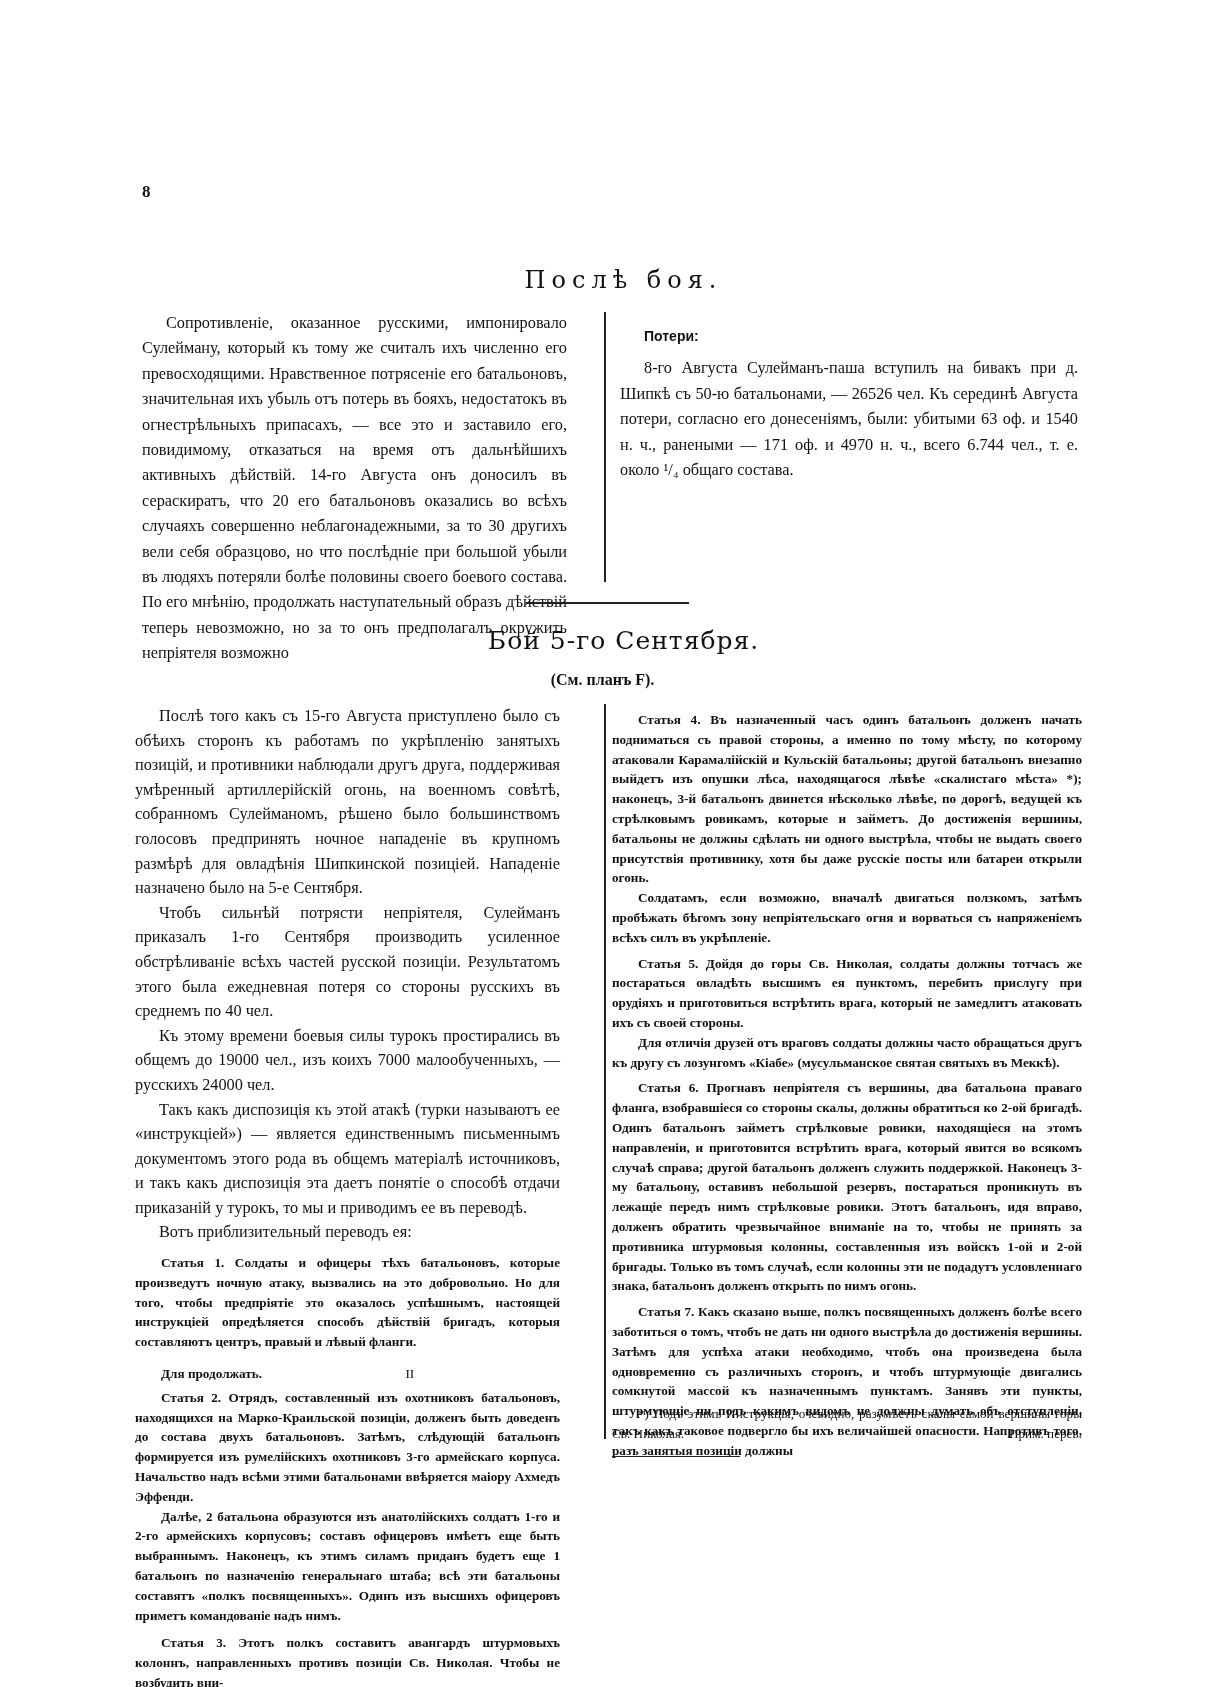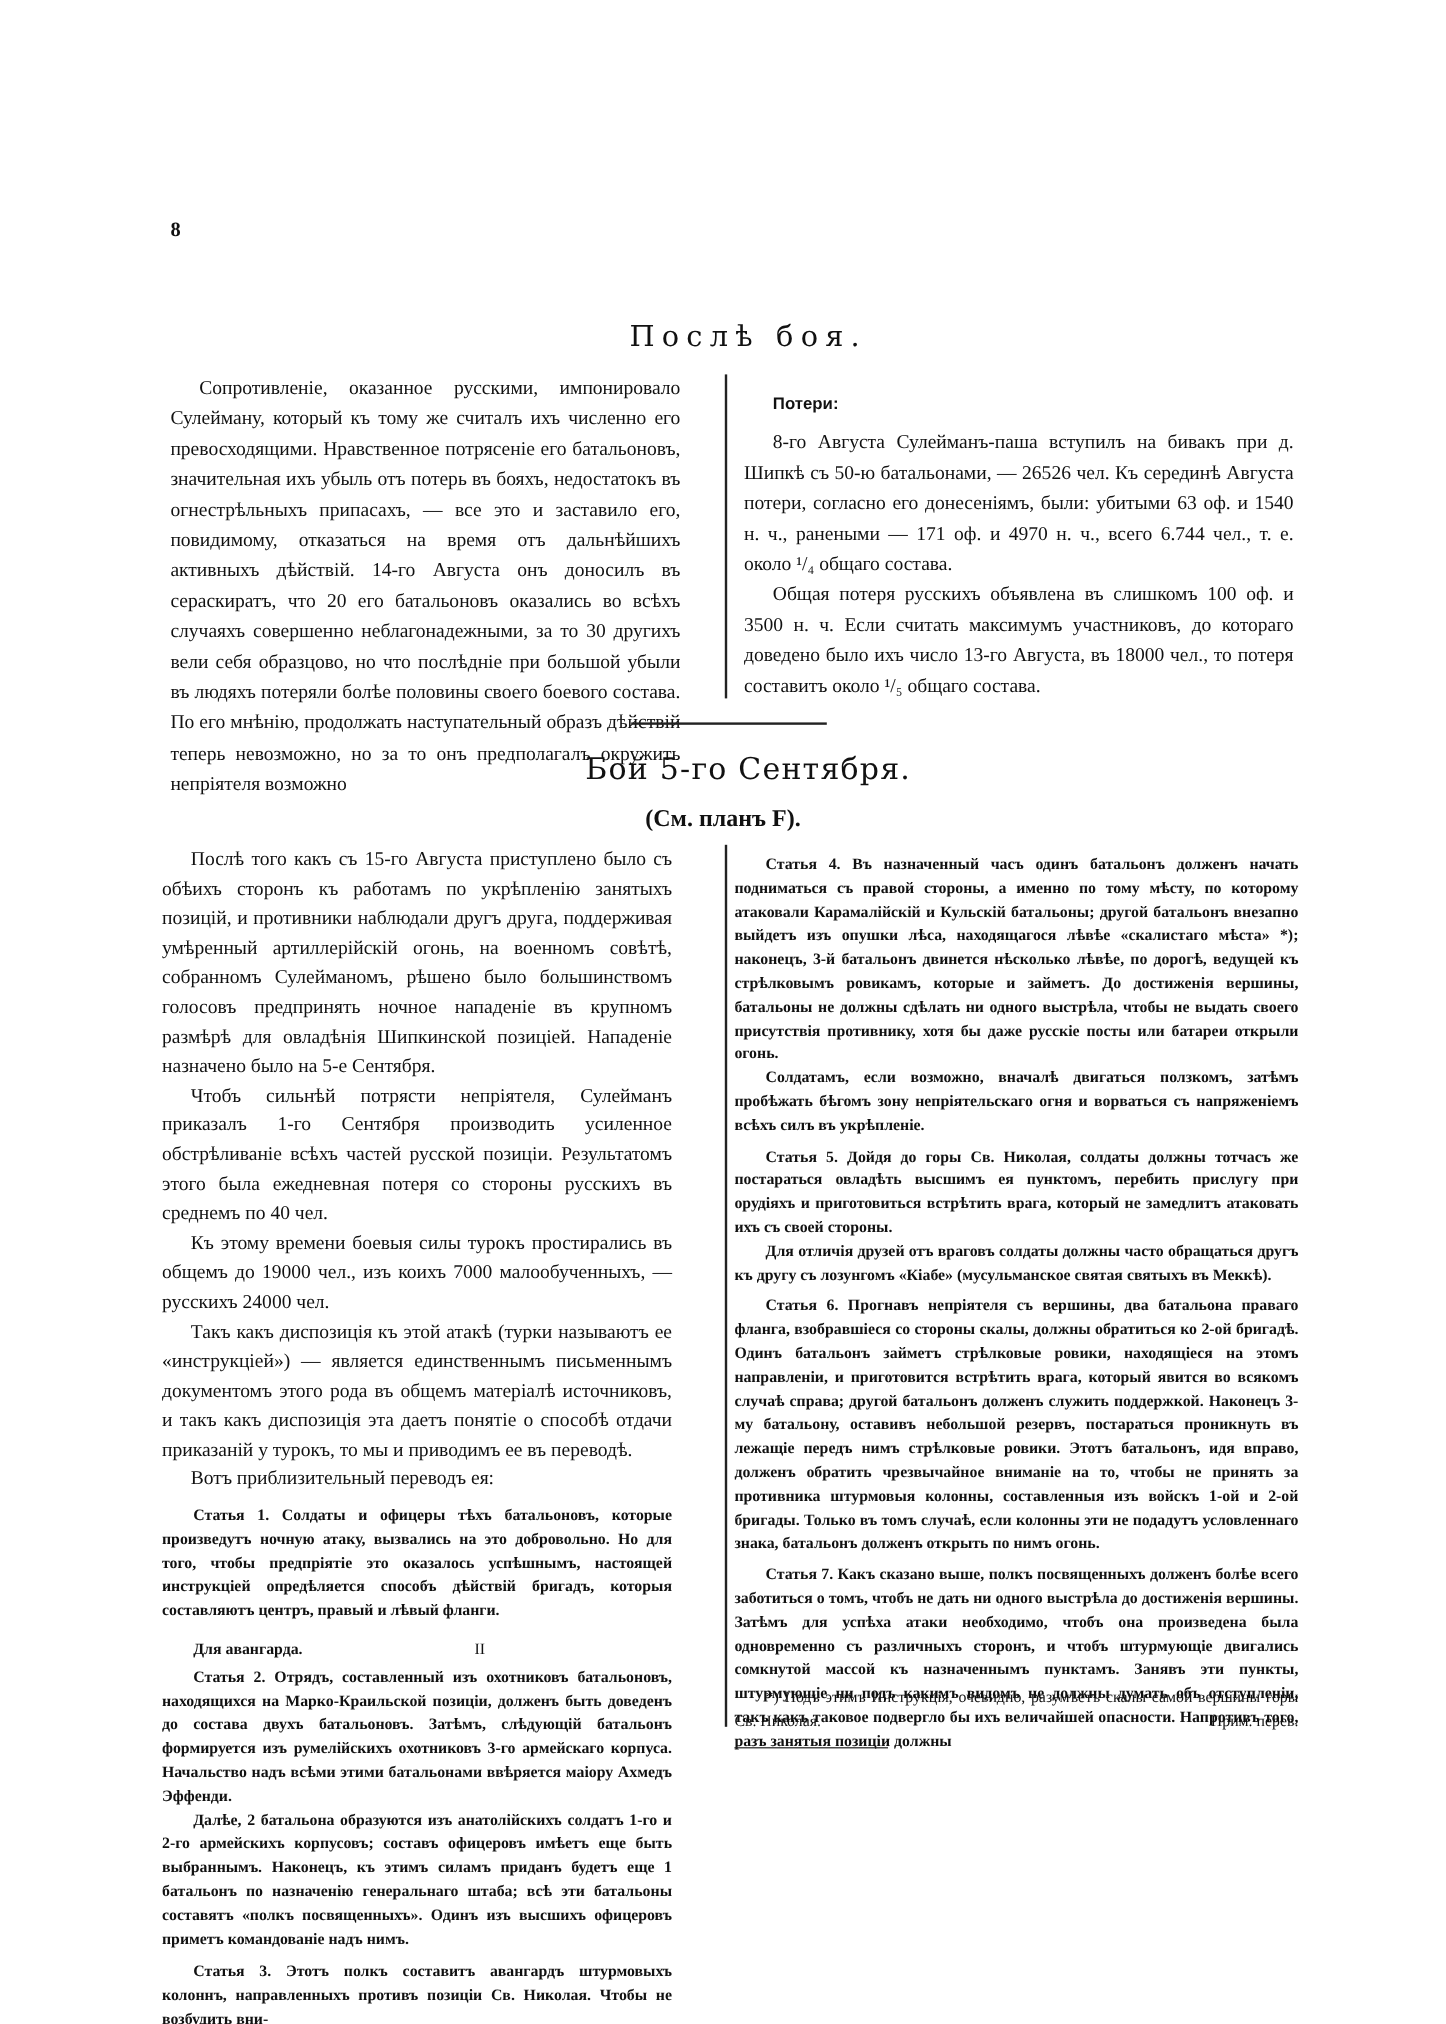--- a/index.html
+++ b/index.html
@@ -15,21 +15,21 @@
     .section-title {
       position: absolute; left: 0; width: 1205px; text-align: center;
       font-family: "DejaVu Serif", serif; font-weight: normal;
       letter-spacing: 1px;
       padding-left: 21px;
     }
     .title-1 { top: 266px; font-size: 24px; letter-spacing: 6px; }
     .title-2 { top: 626px; font-size: 25px; }
     .subtitle {
       position: absolute; left: 0; width: 1205px; text-align: center; top: 671px;
-      font-family: "Liberation Serif", serif; font-weight: bold; font-size: 20px;
+      font-family: "Liberation Serif", serif; font-weight: bold; font-size: 16px;
     }
     .col {
       position: absolute; text-align: justify;
       font-family: "Liberation Serif", serif;
     }
     .col p { margin: 0; text-indent: 24px; }
     .col-a { left: 142px; top: 310px; width: 425px; font-size: 16.3px; line-height: 25.4px; }
     .col-b { left: 620px; top: 310px; width: 458px; font-size: 16.3px; line-height: 25.4px; }
     .col-b .heading {
       text-indent: 24px; font-family: "Liberation Sans", sans-serif;
@@ -76,39 +76,38 @@
 
   <div class="col col-a">
     <p>Сопротивленіе, оказанное русскими, импонировало Сулейману, который къ тому же считалъ ихъ численно его превосходящими. Нравственное потрясеніе его батальоновъ, значительная ихъ убыль отъ потерь въ бояхъ, недостатокъ въ огнестрѣльныхъ припасахъ, — все это и заставило его, повидимому, отказаться на время отъ дальнѣйшихъ активныхъ дѣйствій. 14-го Августа онъ доносилъ въ сераскиратъ, что 20 его батальоновъ оказались во всѣхъ случаяхъ совершенно неблагонадежными, за то 30 другихъ вели себя образцово, но что послѣдніе при большой убыли въ людяхъ потеряли болѣе половины своего боевого состава. По его мнѣнію, продолжать наступательный образъ дѣйствій теперь невозможно, но за то онъ предполагалъ окружить непріятеля возможно</p>
   </div>
 
   <div class="divider-v1"></div>
 
   <div class="col col-b">
     <p class="heading">Потери:</p>
     <p>8-го Августа Сулейманъ-паша вступилъ на бивакъ при д. Шипкѣ съ 50-ю батальонами, — 26526 чел. Къ серединѣ Августа потери, согласно его донесеніямъ, были: убитыми 63 оф. и 1540 н. ч., ранеными — 171 оф. и 4970 н. ч., всего 6.744 чел., т. е. около ¹/₄ общаго состава.</p>
-    <p>Общая потеря русскихъ объявлена въ слишкомъ 100 оф. и 3500 н. ч. Если считать максимумъ участниковъ, до котораго доведено было ихъ число 13-го Августа, въ 18000 чел., то потеря составитъ около ¹/₅ общаго состава.</p>
   </div>
 
   <div class="rule-center"></div>
 
   <h2 class="section-title title-2" style="margin:0;">Бой 5-го Сентября.</h2>
   <div class="subtitle">(См. планъ F).</div>
 
   <div class="col col-c">
     <p>Послѣ того какъ съ 15-го Августа приступлено было съ обѣихъ сторонъ къ работамъ по укрѣпленію занятыхъ позицій, и противники наблюдали другъ друга, поддерживая умѣренный артиллерійскій огонь, на военномъ совѣтѣ, собранномъ Сулейманомъ, рѣшено было большинствомъ голосовъ предпринять ночное нападеніе въ крупномъ размѣрѣ для овладѣнія Шипкинской позиціей. Нападеніе назначено было на 5-е Сентября.</p>
     <p>Чтобъ сильнѣй потрясти непріятеля, Сулейманъ приказалъ 1-го Сентября производить усиленное обстрѣливаніе всѣхъ частей русской позиціи. Результатомъ этого была ежедневная потеря со стороны русскихъ въ среднемъ по 40 чел.</p>
     <p>Къ этому времени боевыя силы турокъ простирались въ общемъ до 19000 чел., изъ коихъ 7000 малообученныхъ, — русскихъ 24000 чел.</p>
     <p>Такъ какъ диспозиція къ этой атакѣ (турки называютъ ее «инструкціей») — является единственнымъ письменнымъ документомъ этого рода въ общемъ матеріалѣ источниковъ, и такъ какъ диспозиція эта даетъ понятіе о способѣ отдачи приказаній у турокъ, то мы и приводимъ ее въ переводѣ.</p>
     <p>Вотъ приблизительный переводъ ея:</p>
     <div class="gap"></div>
     <div class="small">
       <p>Статья 1. Солдаты и офицеры тѣхъ батальоновъ, которые произведутъ ночную атаку, вызвались на это добровольно. Но для того, чтобы предпріятіе это оказалось успѣшнымъ, настоящей инструкціей опредѣляется способъ дѣйствій бригадъ, которыя составляютъ центръ, правый и лѣвый фланги.</p>
       <p class="vanguard">
-        <span>Для авангарда.</span>
+        <span>Для продолжать.</span>
         <span class="marker">II</span>
       </p>
       <p>Статья 2. Отрядъ, составленный изъ охотниковъ батальоновъ, находящихся на Марко-Краильской позиціи, долженъ быть доведенъ до состава двухъ батальоновъ. Затѣмъ, слѣдующій батальонъ формируется изъ румелійскихъ охотниковъ 3-го армейскаго корпуса. Начальство надъ всѣми этими батальонами ввѣряется маіору Ахмедъ Эффенди.</p>
       <p>Далѣе, 2 батальона образуются изъ анатолійскихъ солдатъ 1-го и 2-го армейскихъ корпусовъ; составъ офицеровъ имѣетъ еще быть выбраннымъ. Наконецъ, къ этимъ силамъ приданъ будетъ еще 1 батальонъ по назначенію генеральнаго штаба; всѣ эти батальоны составятъ «полкъ посвященныхъ». Одинъ изъ высшихъ офицеровъ приметъ командованіе надъ нимъ.</p>
       <div class="gap"></div>
       <p>Статья 3. Этотъ полкъ составитъ авангардъ штурмовыхъ колоннъ, направленныхъ противъ позиціи Св. Николая. Чтобы не возбудить вни-</p>
     </div>
   </div>
 
   <div class="divider-v2"></div>

